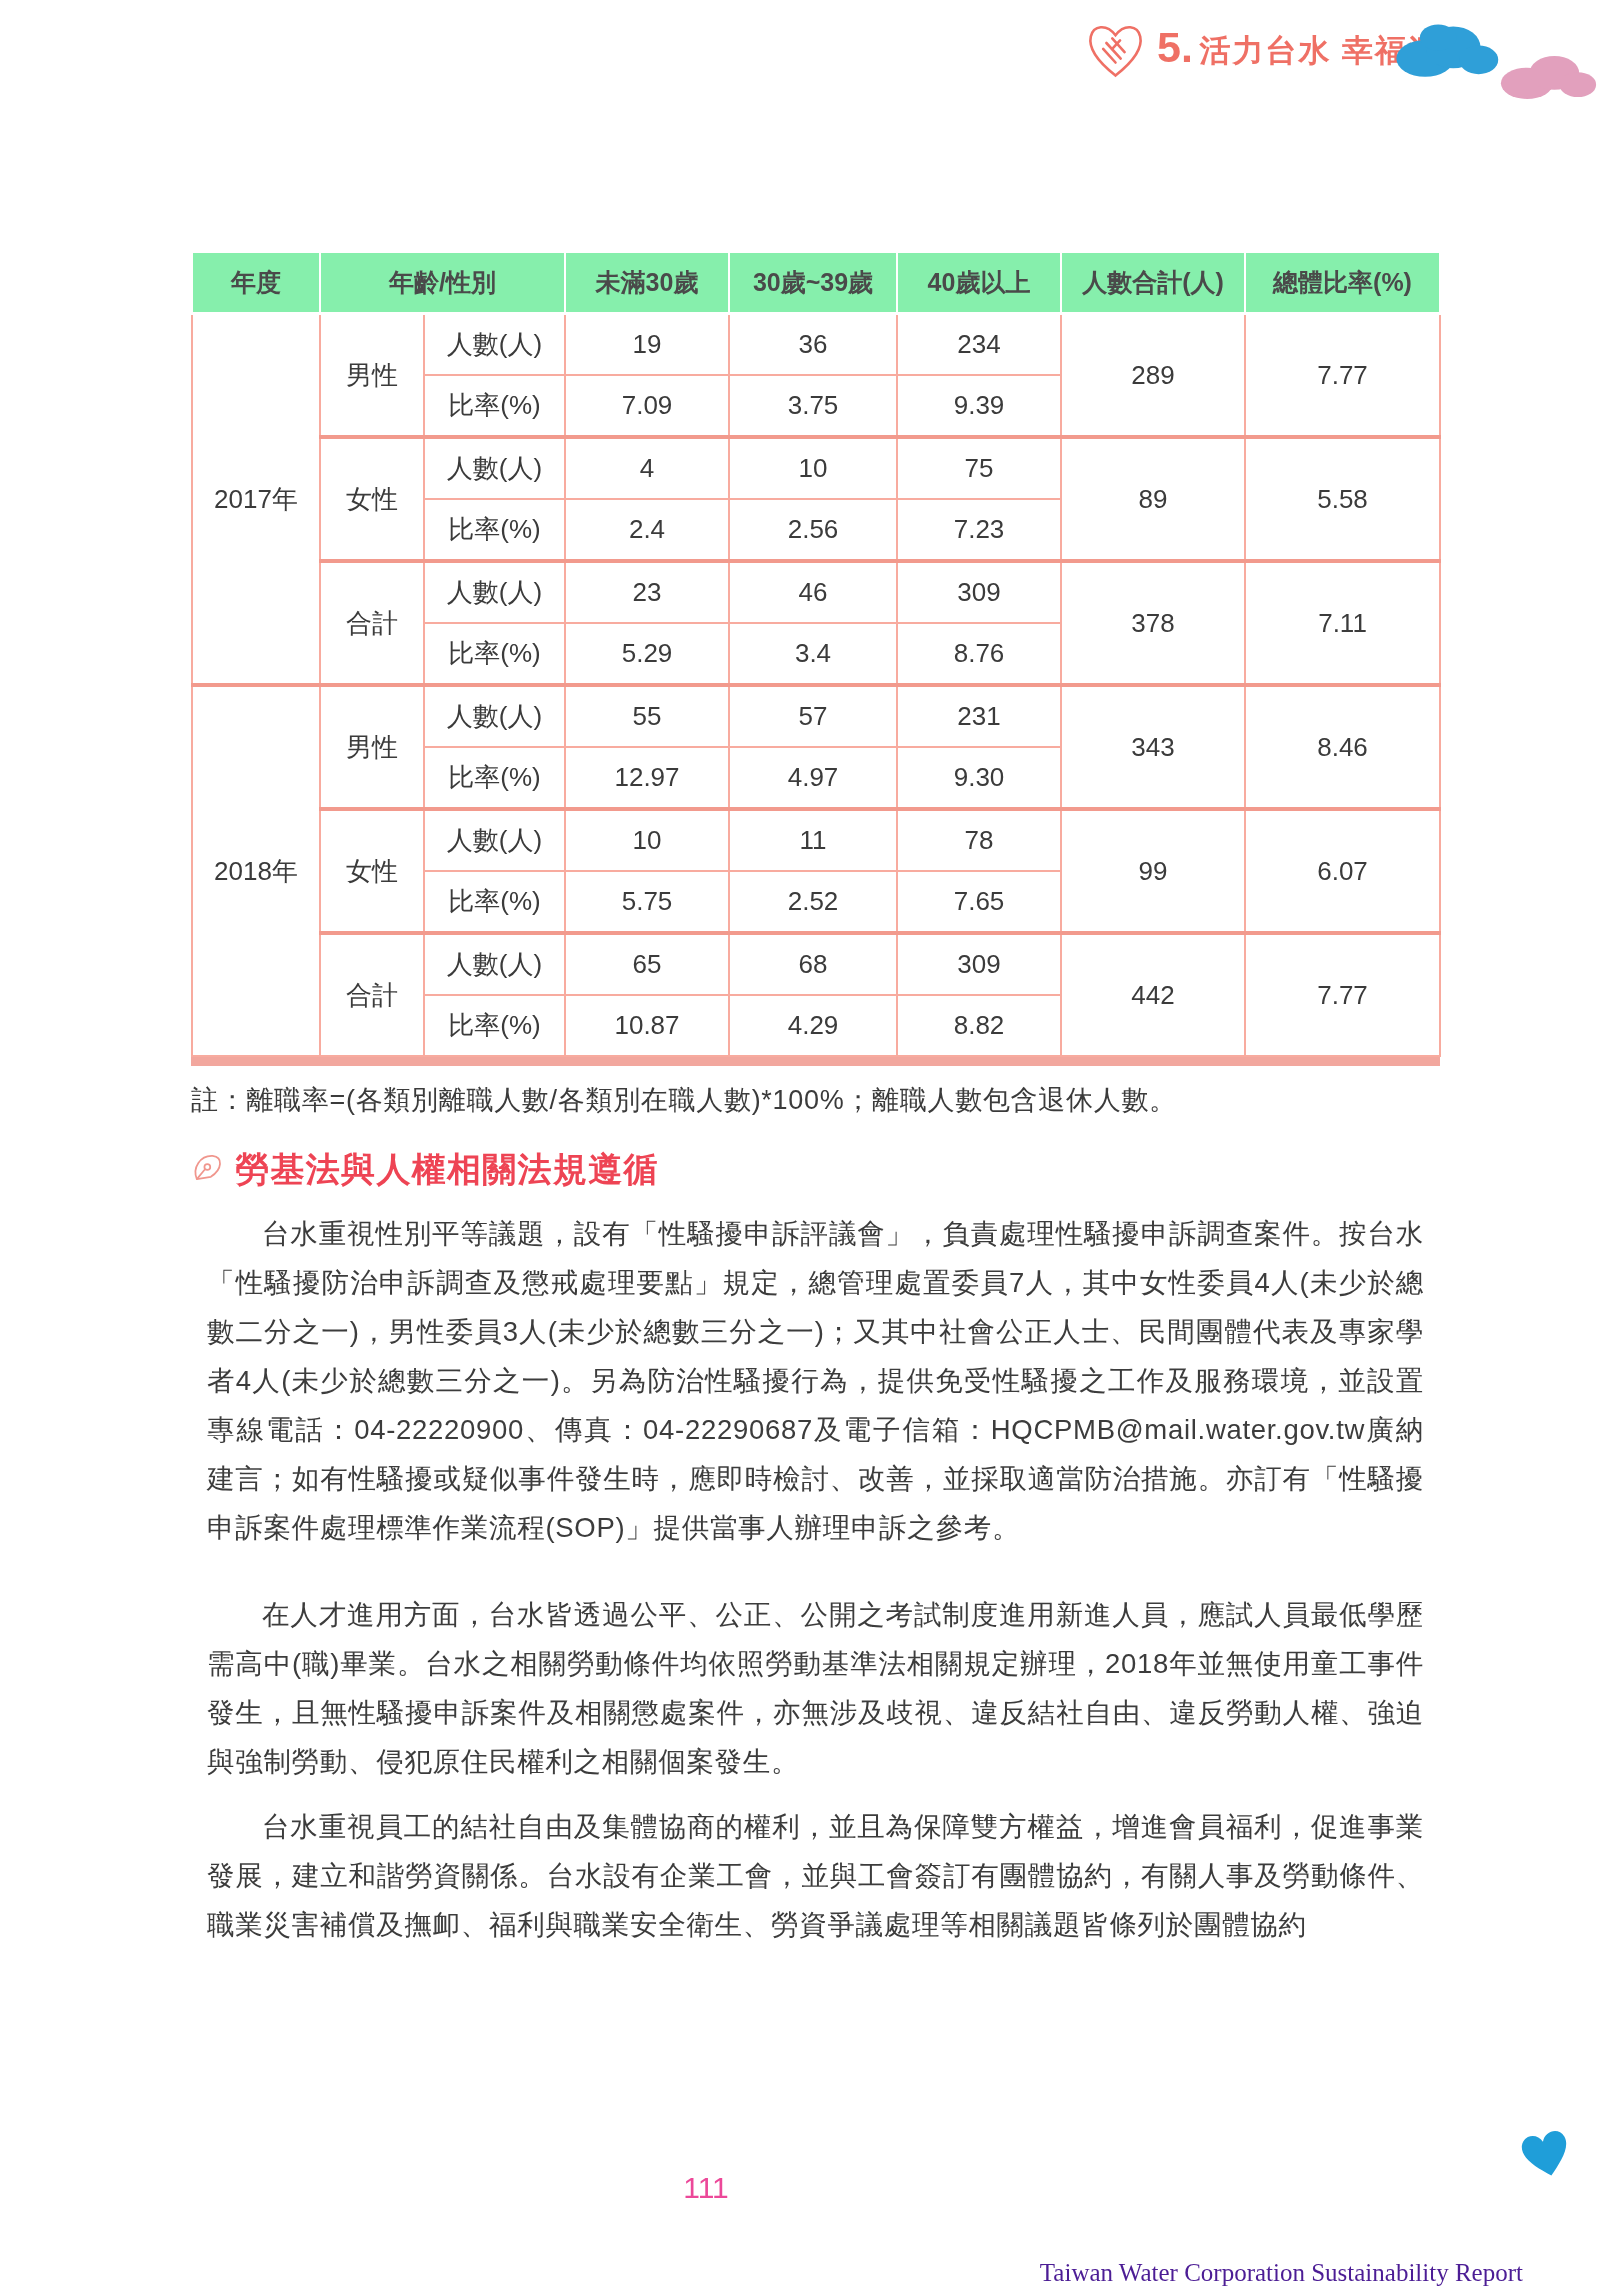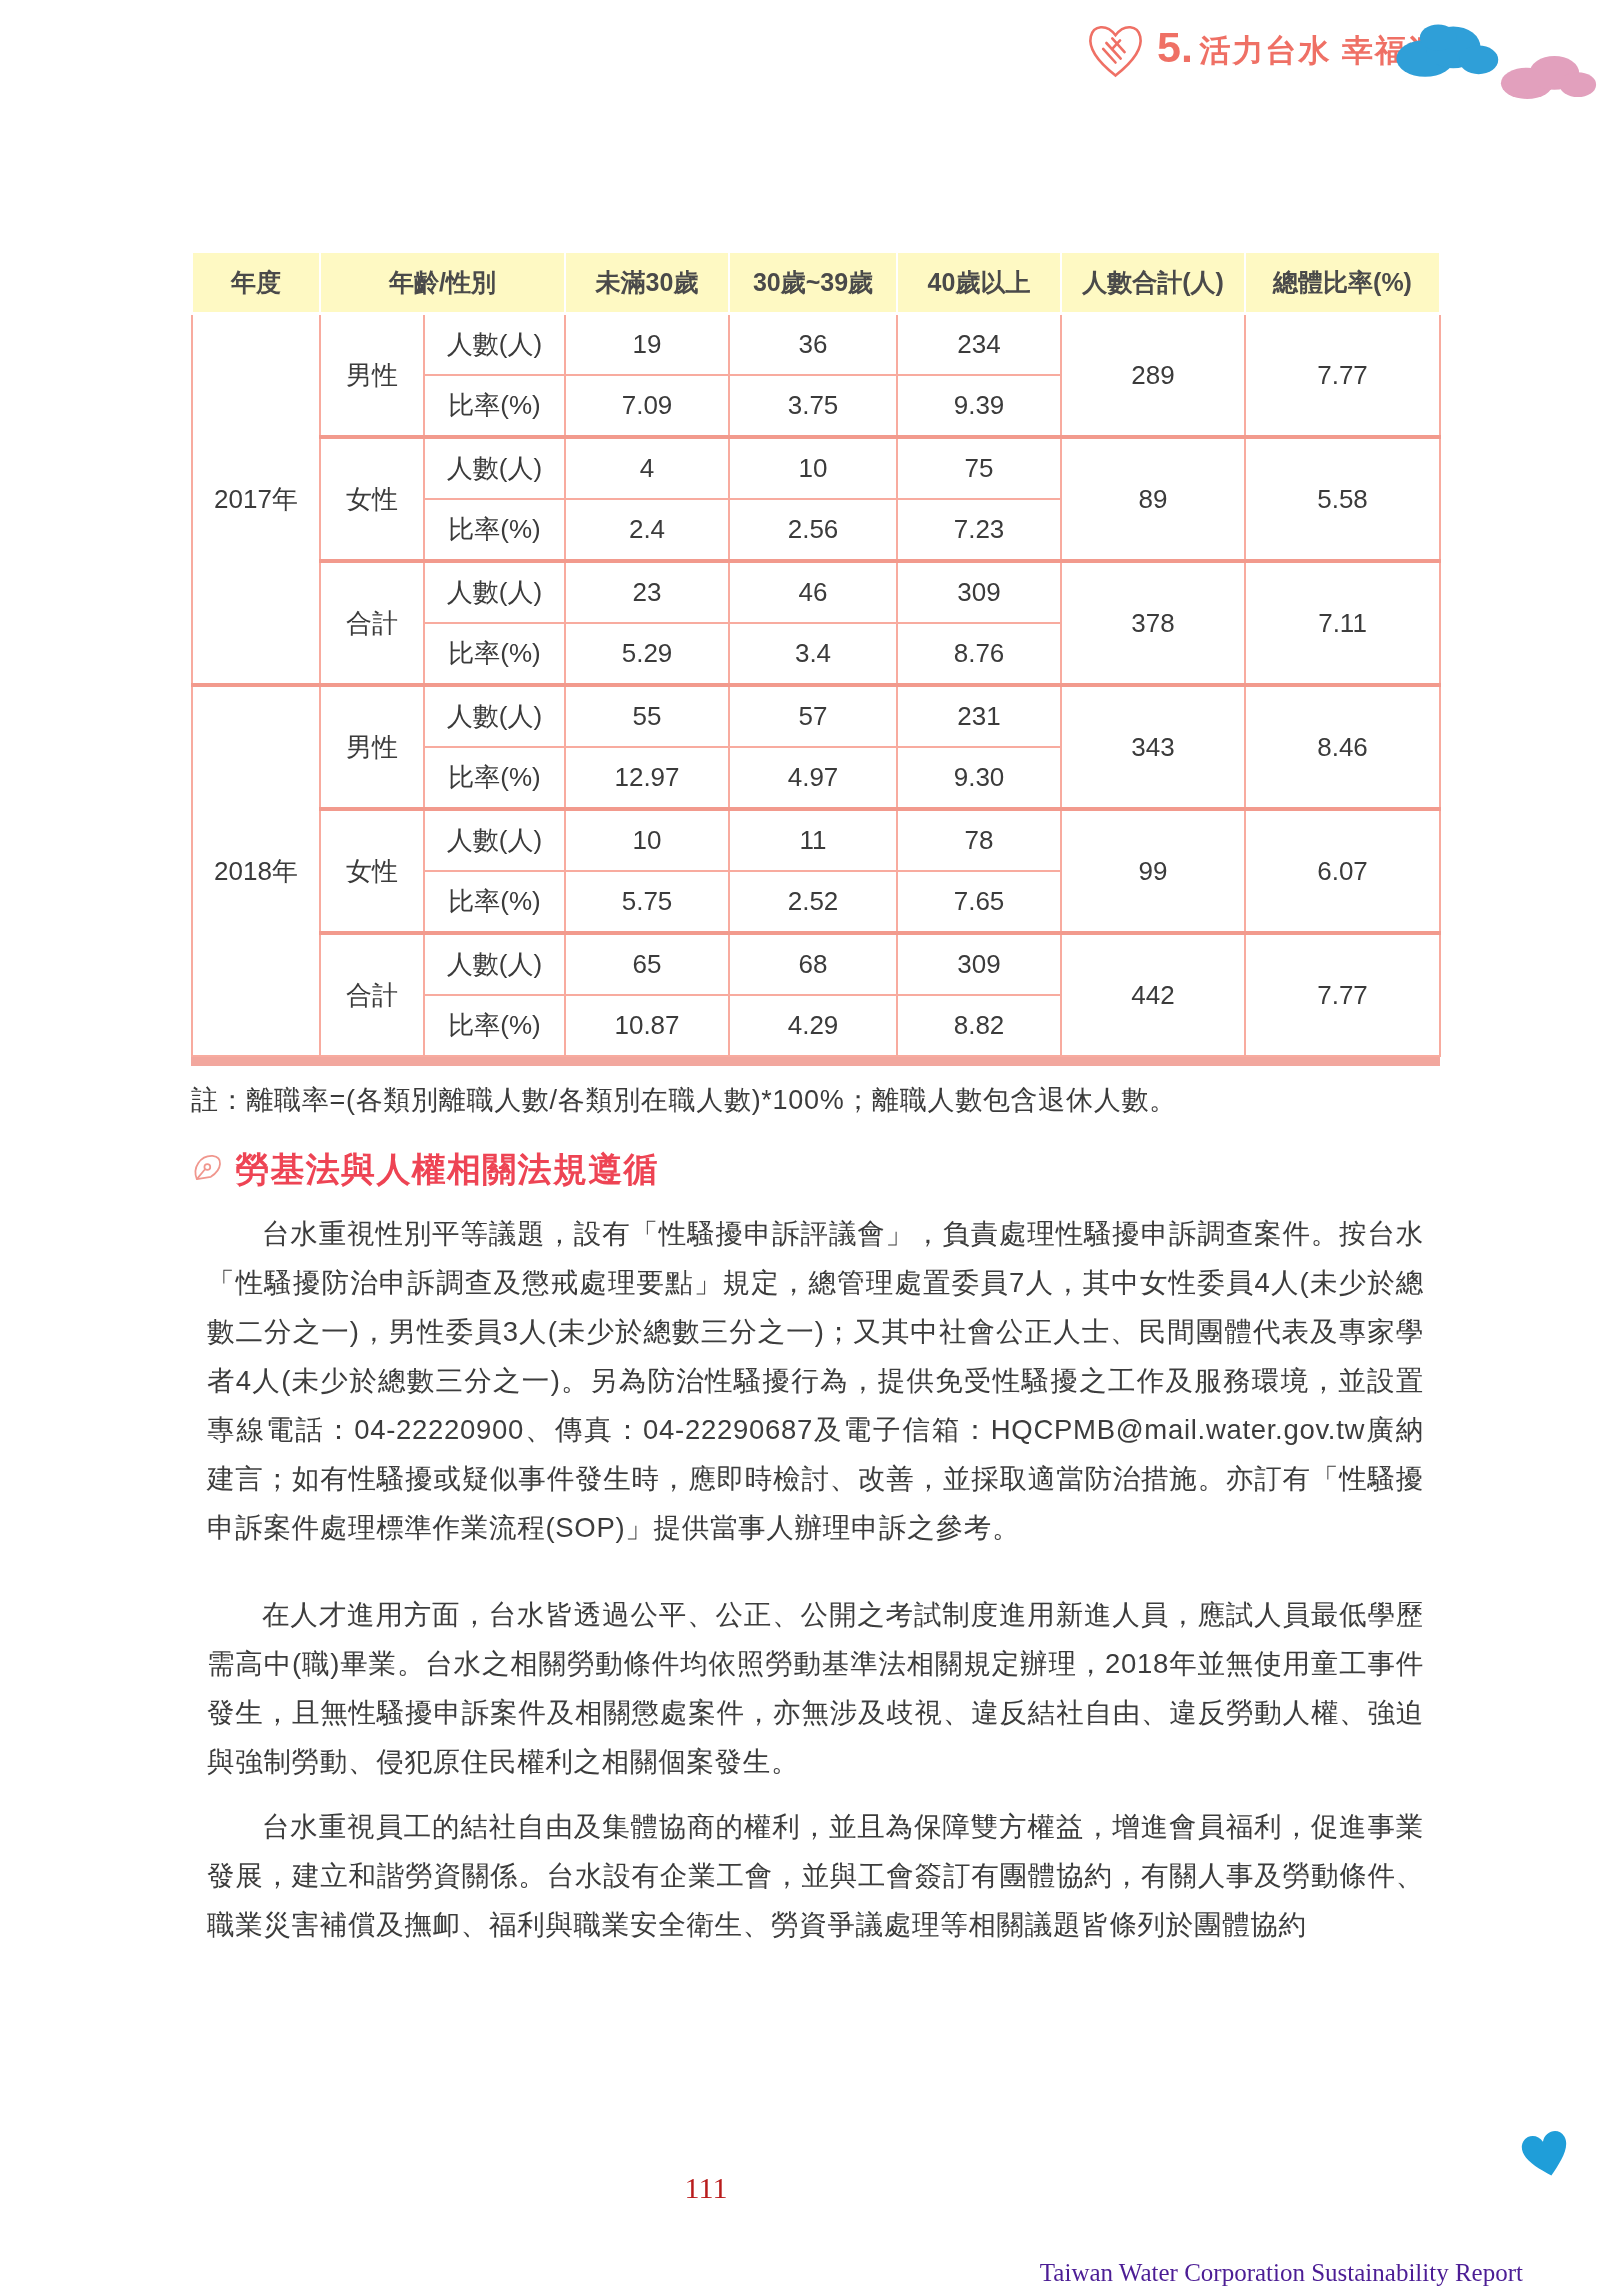--- a/index.html
+++ b/index.html
@@ -15,21 +15,21 @@
                    color:#ef7065; font-weight:bold; white-space:nowrap; }
   .chapter-num   { font-size:43px; line-height:43px; }
   .chapter-text  { font-size:31px; line-height:37px; letter-spacing:2px; }
   .cloud-blue { position:absolute; left:1391px; top:18.3px; }
   .cloud-pink { position:absolute; left:1497px; top:48px; }
 
   
   .content { position:absolute; left:191px; top:251px; width:1249px; }
   table.stats { border-collapse:collapse; table-layout:fixed; width:1249px; }
   table.stats th {
-    background:#fef9c3; border:2.6px solid #ffffff; border-bottom:3.9px solid #ffffff;
+    background:#86efac; border:2.6px solid #ffffff; border-bottom:3.9px solid #ffffff;
     height:59px; padding:0; font-size:25px; font-weight:bold; color:#4a4a4a;
   }
   table.stats td {
     border:2px solid #f8ab9f; height:59px; padding:0 3.9px; text-align:center;
     font-size:26px; color:#3b3b3b; background:#ffffff; vertical-align:middle;
   }
   tr.group-start > td, tr.year-start > td { border-top:4.6px solid #f29a8d; }
   .table-bottom-bar { width:1249px; height:9.2px; background:#f2a79e; }
 
   .table-note { margin-top:15.7px; font-size:27px; color:#3b3b3b; letter-spacing:0.7px; }
@@ -38,21 +38,21 @@
   .sec-heading { margin-top:73px; font-size:41px; font-weight:bold; color:#f3766a; letter-spacing:1.3px; }
   .sub-heading { margin-top:29px; display:flex; align-items:flex-end; gap:9.2px;
                  font-size:34px; font-weight:bold; color:#ee4454; letter-spacing:1.3px; }
   .para { margin:16px; margin-top:15.7px; font-size:27.5px; line-height:49px; text-align:justify;
           text-indent:55px; word-break:break-all; color:#3c3c3c; letter-spacing:0.7px; }
   .para.gap { margin-top:38px; }
   .sub-heading.second { margin-top:41px; }
 
   
   .page-number { position:absolute; top:2171px; left:0; width:1412px; text-align:center;
-                 font-size:30px; color:#b91c1c;font-family:Liberation Serif, serif; }
+                 font-size:30px; color:#ec4899; }
   .footer-report { position:absolute; top:2259px; right:99px; font-size:25px; color:#4c1d95;font-family:Liberation Serif, serif; }
   .footer-heart { position:absolute; left:1517px; top:2125px; transform:rotate(-14deg); }
 </style>
 </head>
 <body>
 
 <div class="page">
 
   <div class="page-header">
     <span class="hands-icon">

